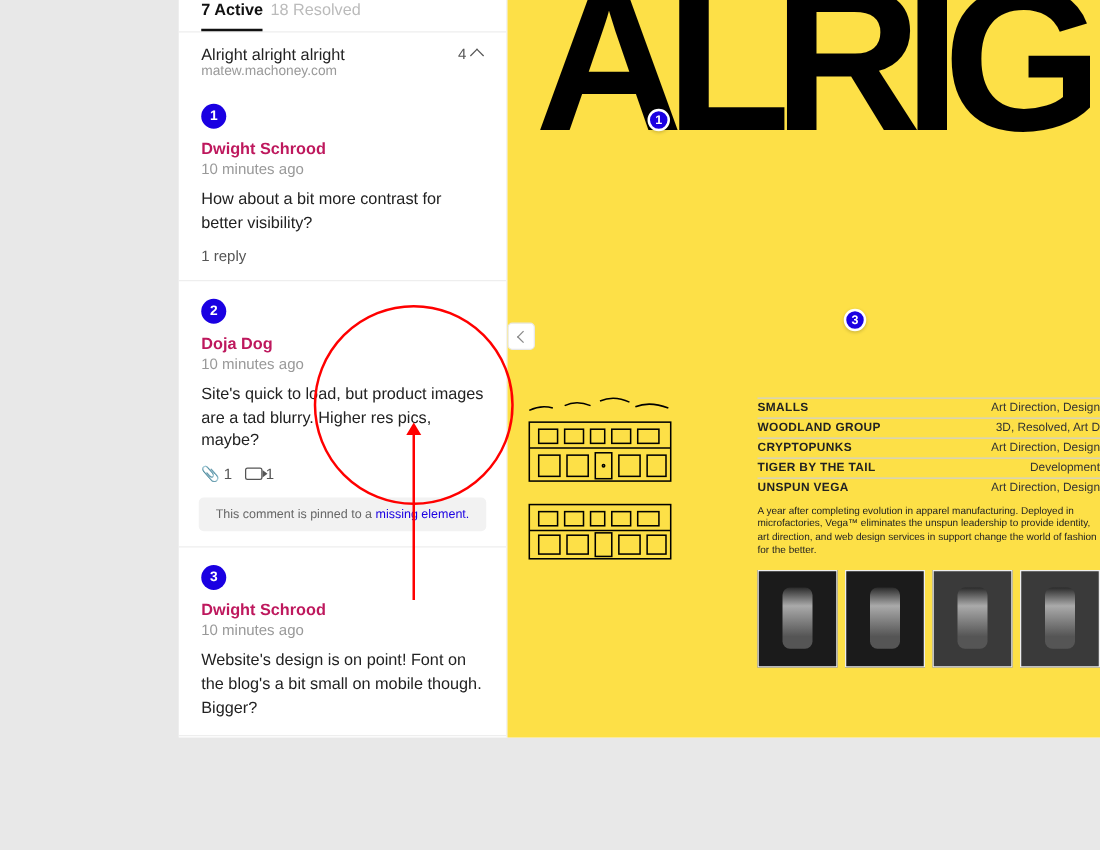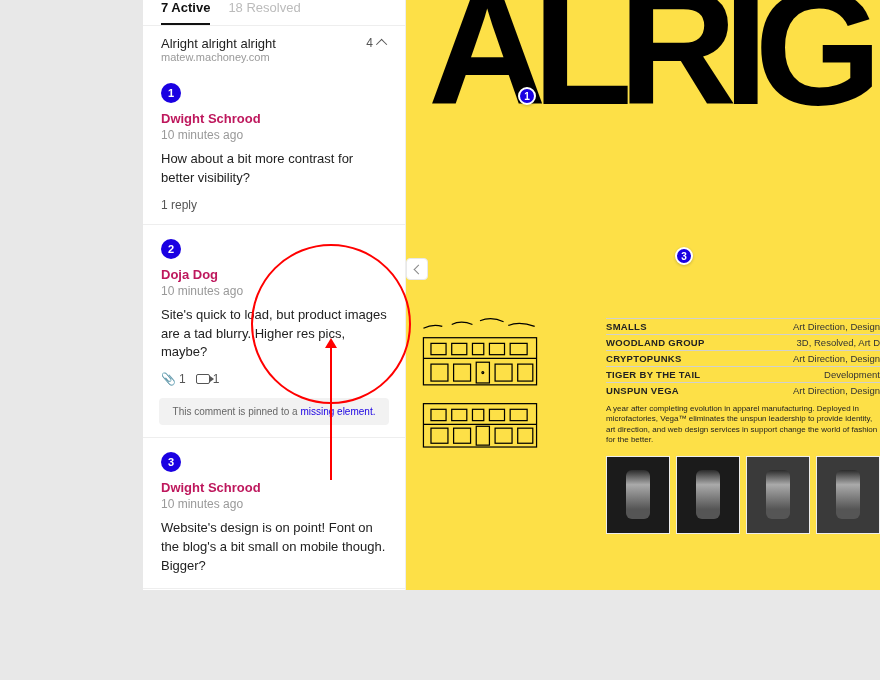--- a/index.html
+++ b/index.html
@@ -24,21 +24,21 @@
     }
     .comments-panel {
       width: 263px;
       border-right: 1px solid #eee;
       display: flex;
       flex-direction: column;
       overflow: hidden;
     }
     .tabs {
       display: flex;
-      gap: 18px;
+      gap: 6px;
       padding: 0 18px;
       border-bottom: 1px solid #eee;
       font-size: 13px;
       color: #bbb;
     }
     .tab {
       padding-bottom: 8px;
       cursor: pointer;
       white-space: nowrap;
     }

